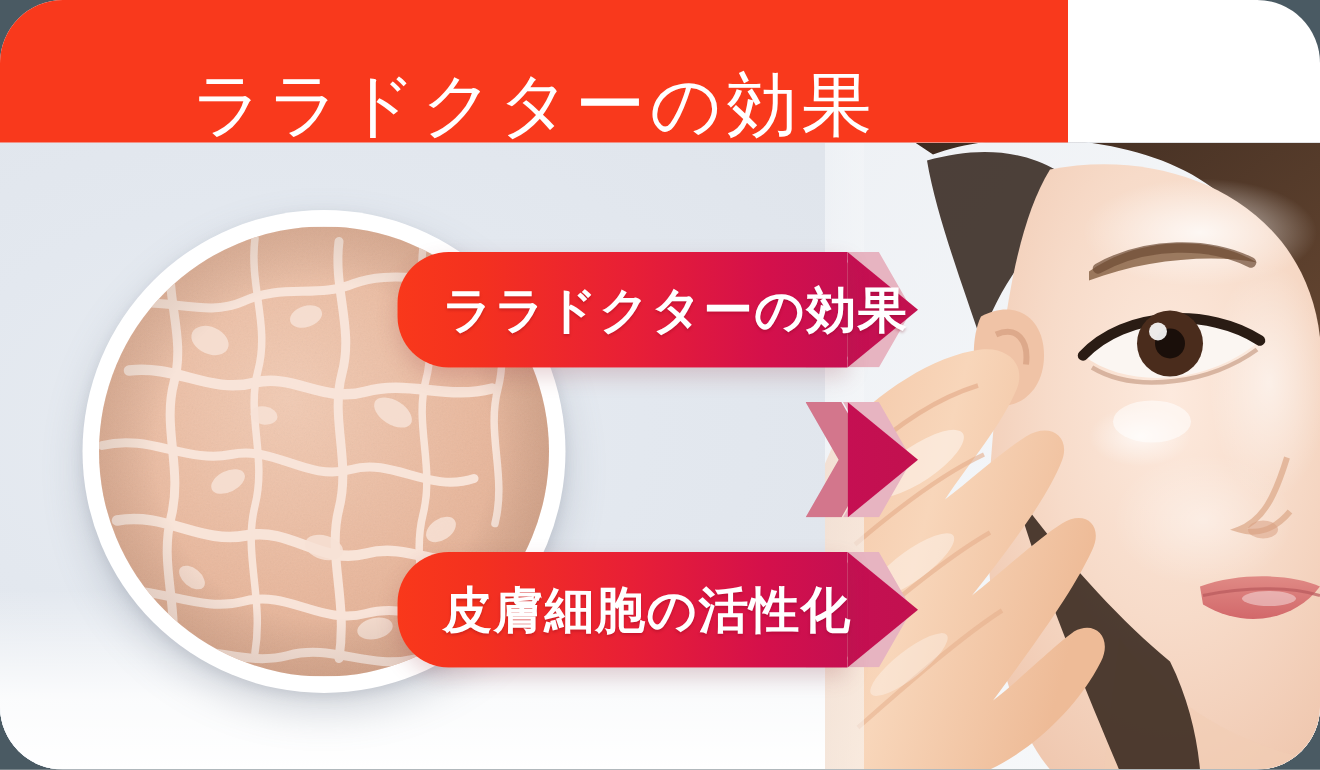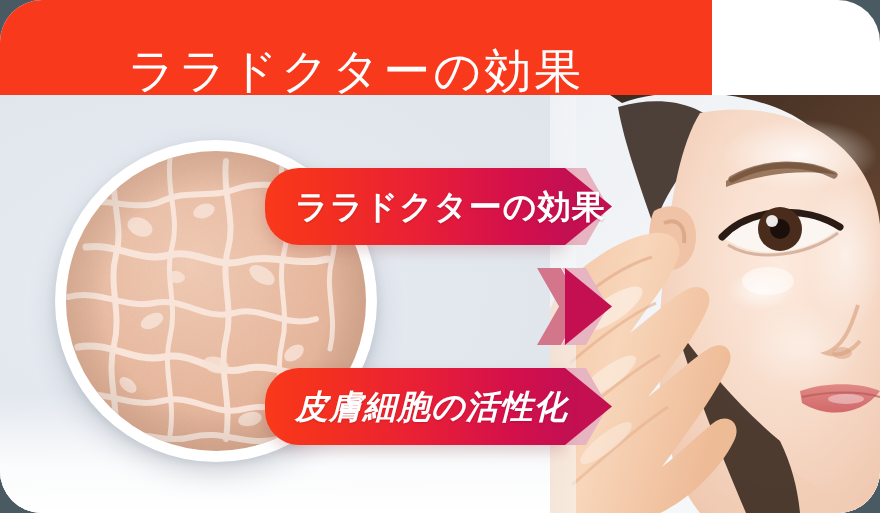--- a/index.html
+++ b/index.html
@@ -100,21 +100,21 @@
     position: absolute;
     left: 265px; top: 73px;
     width: 400px;
     z-index: 20;
   }
   .badge-row {
     position: relative;
     height: 77px;
     margin-bottom: 23px;
   }
-  .badge-row:last-child { margin-bottom: 16px; font-style: italic; }
+  .badge-row:last-child { margin-bottom: 16px; }
 
   
   .chev {
     position: absolute;
     top: 0;
     width: 46px;
     height: 77px;
     clip-path: polygon(0 0, 52% 0, 100% 50%, 52% 100%, 0 100%, 48% 50%);
   }
   .chev.c1 { left: 272px; background: #d3768c; }

